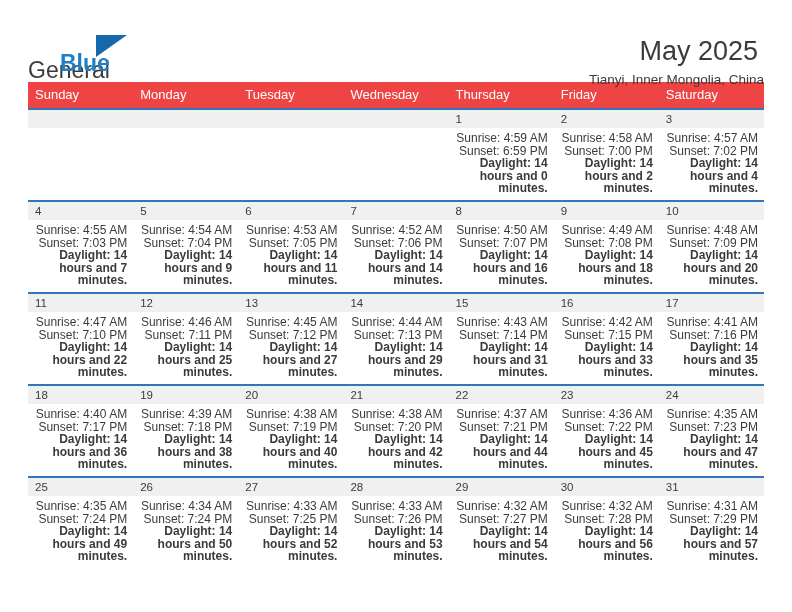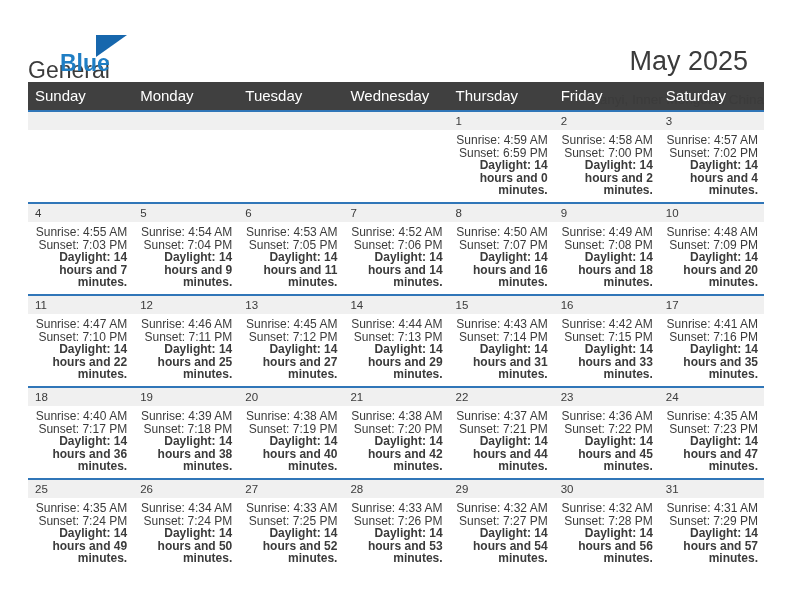--- a/index.html
+++ b/index.html
@@ -65,41 +65,41 @@
   }
   .title-block {
     text-align: right;
     padding-top: 0px;
   }
   .cal-title {
     font-size: 27px;
     color: #3b3b3b;
     line-height: 30px;
     font-weight: normal;
-    margin: 16px;
+    margin: 6px;
   }
   .cal-subtitle {
     font-size: 13.5px;
     color: #3b3b3b;
     margin-top: 0;
     line-height: 16px;
   }
 
   
   .calendar {
     width: 736px;
     border-collapse: collapse;
     table-layout: fixed;
     margin-top: 10px;
   }
   .calendar thead th {
-    background: #404040;
+    background: #ef4444;
     color: #ffffff;
     font-weight: normal;
-    font-size: 15px;
+    font-size: 13px;
     text-align: left;
     padding: 5px 0 6px 7px;
     height: 19px;
     box-sizing: border-box;
   }
   .calendar tbody td {
     width: 105.14px;
     height: 90px;
     vertical-align: top;
     padding: 0;

